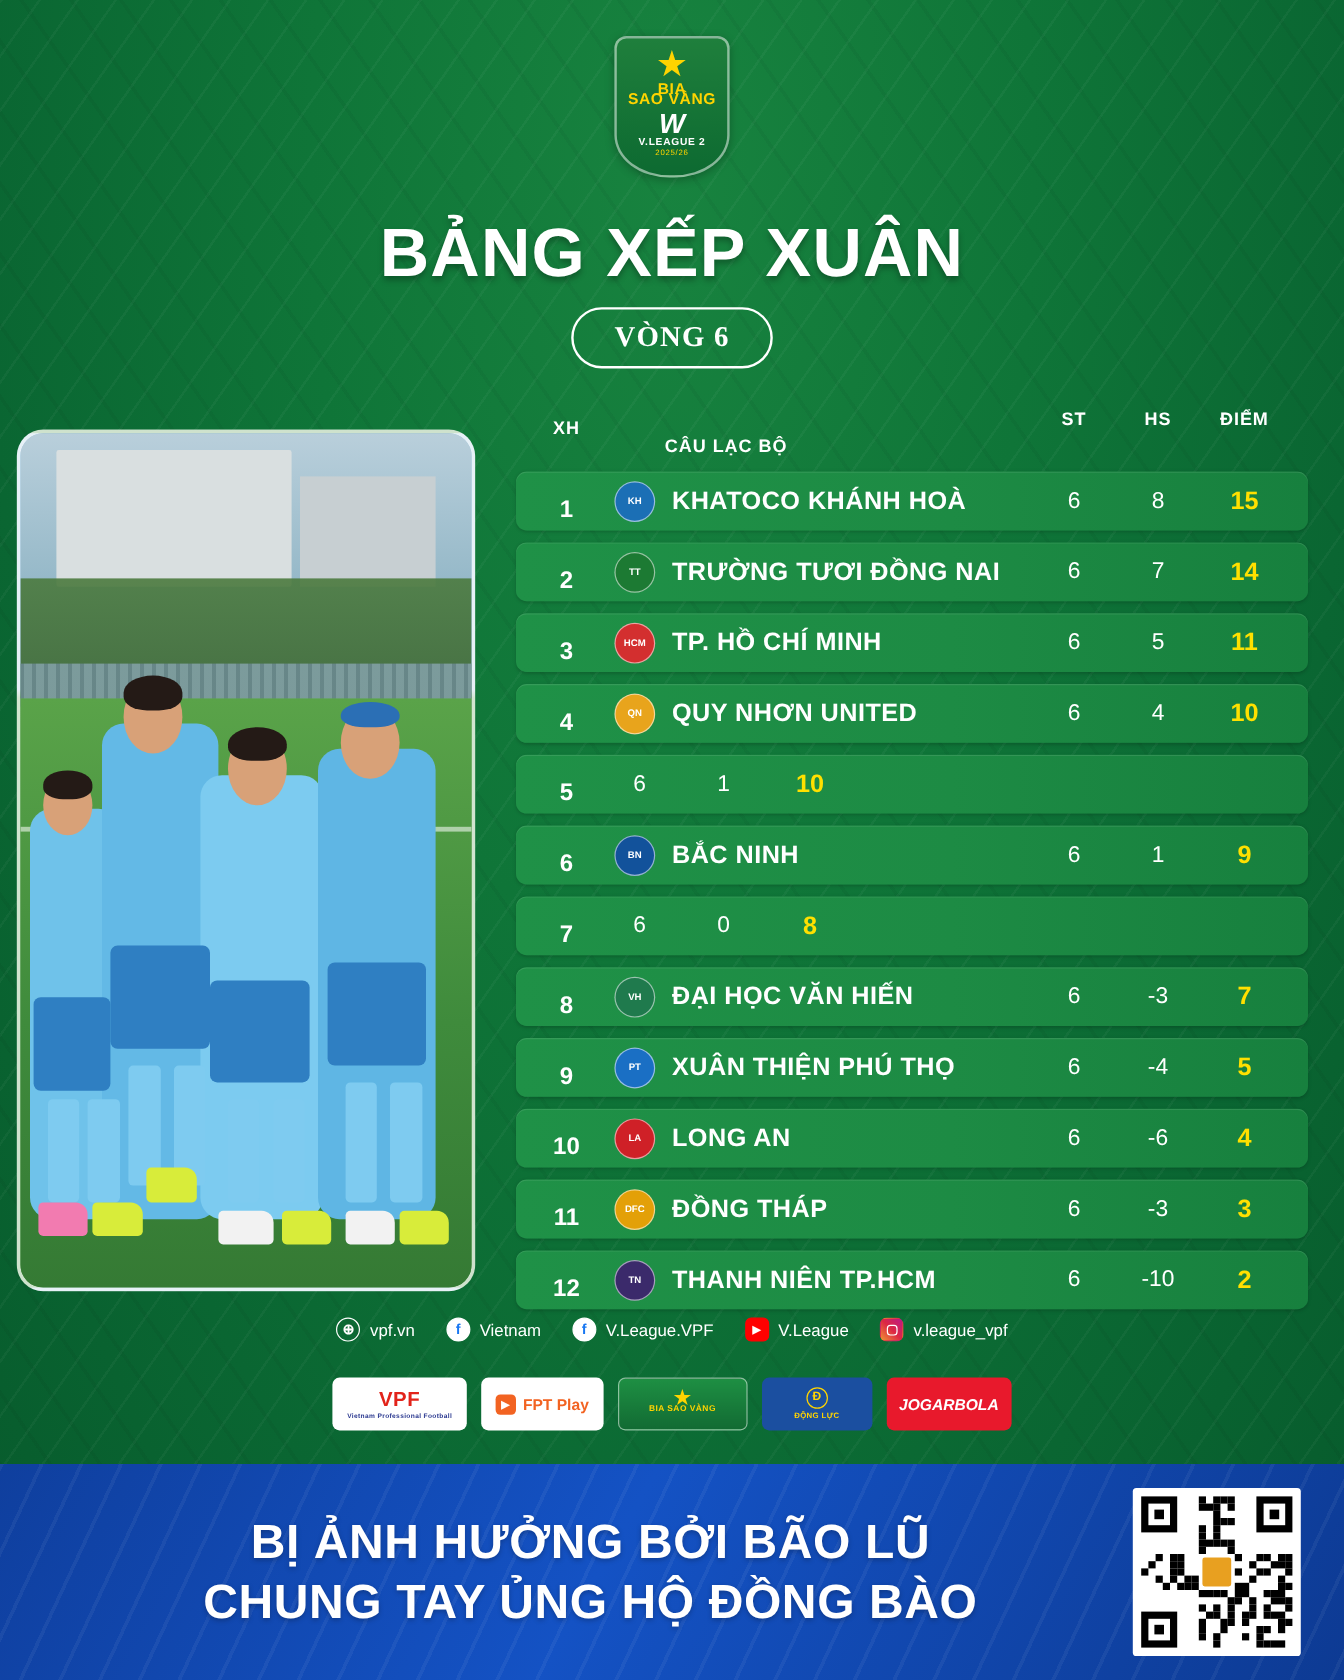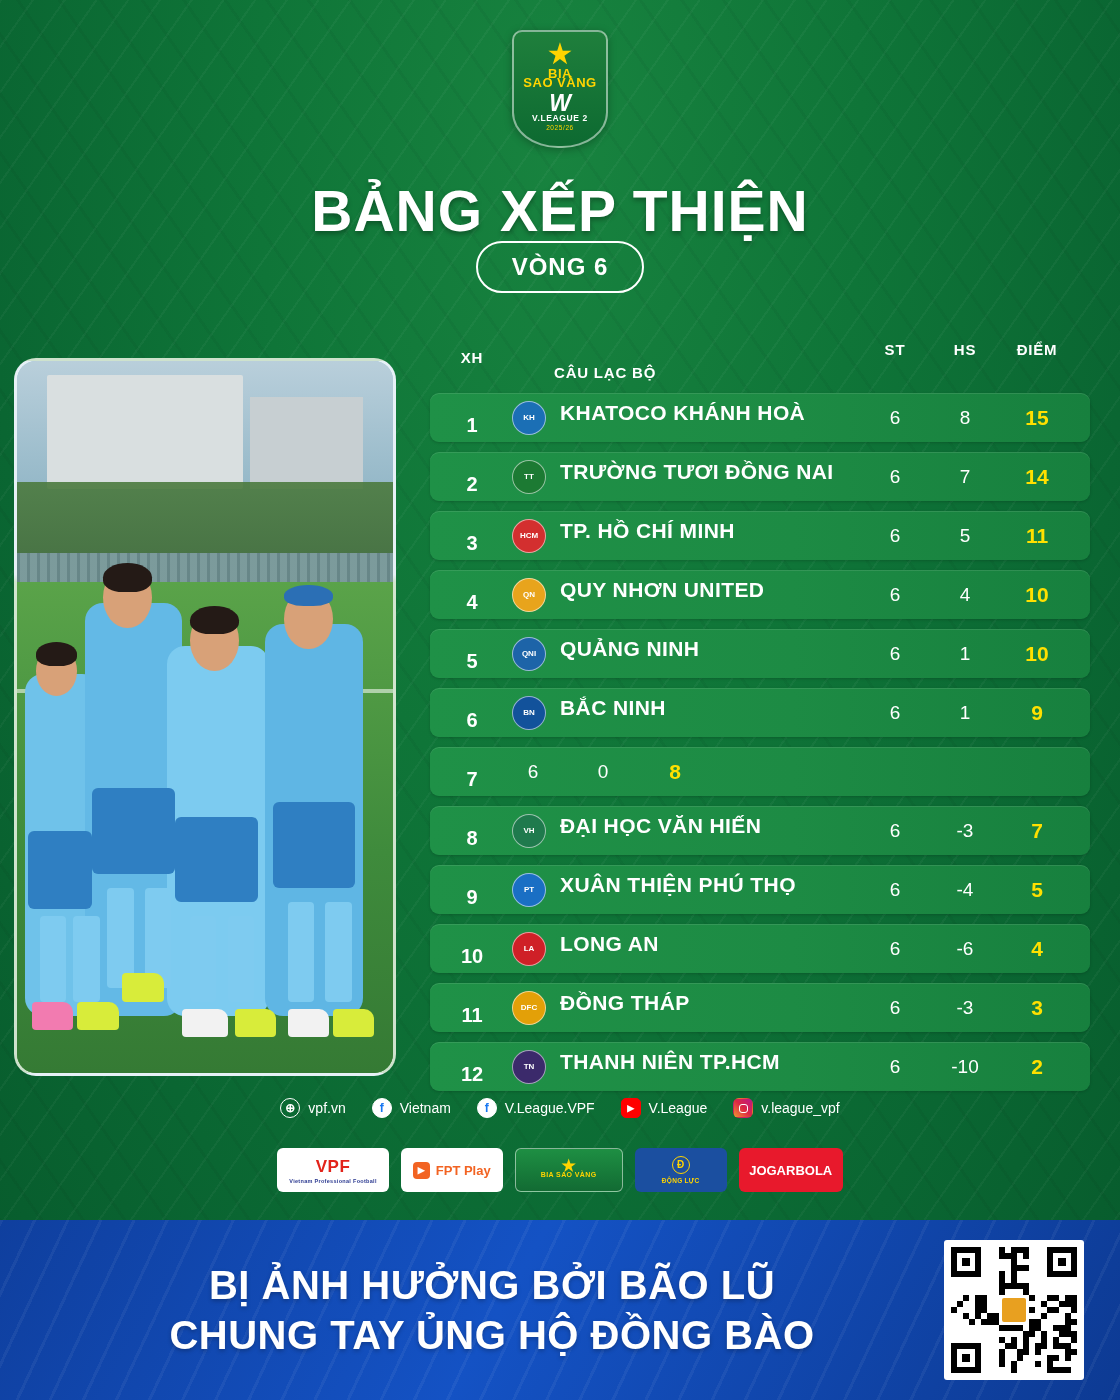--- a/index.html
+++ b/index.html
@@ -64,26 +64,27 @@
 
   .title {
     position: absolute; top: 178px; left: 0; width: 100%;
     text-align: center;
     font-size: 57px; font-weight: bold; color: #ffffff;
     letter-spacing: 1px;
     text-shadow: 0 3px 5px rgba(0,0,0,0.30);
     z-index: 4;
   }
   .round-pill {
-    position: absolute; top: 241px; left: 50%; transform: translateX(-50%);
+    position: absolute; top: 256px; left: 50%; transform: translateX(-50%);
     min-width: 168px; padding: 10px 30px;
     border: 2px solid #ffffff; border-radius: 26px;
     color: #ffffff; font-size: 24px; font-weight: bold; letter-spacing: 1px;
     text-align: center;
     z-index: 4;
+    font-family: Liberation Serif, serif;
   }
 
   
   .photo {
     position: absolute; left: 14px; top: 358px;
     width: 382px; height: 718px;
     border-radius: 22px;
     border: 3px solid rgba(255,255,255,0.75);
     overflow: hidden;
     background: linear-gradient(#9fc6df 0%, #9ec4dc 30%, #4f9a46 31%, #3f8c3b 100%);
@@ -144,21 +145,21 @@
   .row {
     display: flex; align-items: center;
     height: 49px; margin-bottom: 10px;
     border-radius: 9px;
     background: linear-gradient(90deg, #1f9147 0%, #1d8b44 55%, #17803e 100%);
     box-shadow: inset 0 1px 0 rgba(255,255,255,0.10), 0 1px 3px rgba(0,0,0,0.18);
     padding: 0 16px;
     color: #ffffff;
   }
   .row .c-rank { font-size: 20px; font-weight: bold; }
-  .club-cell { display: flex; gap: 14px; padding-left: 14px; flex: 1; min-width: 0; }
+  .club-cell { display: flex; align-items: center; gap: 14px; padding-left: 14px; flex: 1; min-width: 0; }
   .crest {
     width: 34px; height: 34px; border-radius: 50%;
     flex: none;
     display: flex; align-items: center; justify-content: center;
     font-size: 8px; font-weight: bold; color: #fff;
     text-align: center; line-height: 8px;
     border: 1.5px solid rgba(255,255,255,0.55);
     overflow: hidden;
   }
   .club-name { font-size: 21px; font-weight: bold; letter-spacing: .4px; white-space: nowrap; }
@@ -199,21 +200,21 @@
   .sp-vpf .t1 { font-size: 17px; font-weight: bold; letter-spacing: .5px; }
   .sp-vpf .t2 { font-size: 5.5px; color: #2b3990; letter-spacing: .3px; }
   .sp-fpt { background: #ffffff; color: #f26322; gap: 6px; }
   .sp-fpt .play { width: 17px; height: 17px; border-radius: 4px; background:#f26322; color:#fff; font-size:9px; display:flex; align-items:center; justify-content:center; }
   .sp-bia { background: linear-gradient(#1e8f43,#12function); background: linear-gradient(#1e8f43,#126b33); color:#ffd400; flex-direction: column; line-height: 9px; border:1px solid rgba(255,255,255,.5); width: 108px; }
   .sp-bia .st { font-size: 16px; }
   .sp-bia .n { font-size: 7px; letter-spacing: .4px; }
   .sp-dl { background: #1b4fa0; color:#fff; flex-direction: column; width: 92px; line-height: 9px; }
   .sp-dl .cir { width:18px; height:18px; border-radius:50%; border:1.5px solid #ffd400; color:#ffd400; font-size:10px; display:flex; align-items:center;justify-content:center;}
   .sp-dl .n { font-size: 6.5px; color:#ffd400; letter-spacing:.3px; margin-top:2px;}
-  .sp-jg { background: #e8192c; color:#fff; font-size: 13px; width: 104px; }
+  .sp-jg { background: #e8192c; color:#fff; font-style: italic; font-size: 13px; width: 104px; }
 
   
   .banner {
     position: absolute; left: 0; bottom: 0; width: 1120px; height: 180px;
     background: linear-gradient(120deg, #0f3f9e 0%, #1452c4 45%, #0d3a93 100%);
     z-index: 5;
     display: flex; align-items: center;
   }
   .banner::before {
     content:""; position:absolute; inset:0;
@@ -249,21 +250,21 @@
       <div class="logo-beer">
         <span>BIA</span><br>
         <span>SAO VÀNG</span>
       </div>
       <div class="logo-wave">W</div>
       <div class="logo-league">V.LEAGUE 2</div>
       <div class="logo-season">2025/26</div>
     </div>
   </div>
 
-  <div class="title">BẢNG XẾP THIỆN</div>
+  <div class="title">BẢNG XẾP XUÂN</div>
   <div class="round-pill">VÒNG 6</div>
 
   <div class="photo">
     <div class="ph-sky"></div>
     <div class="ph-building"></div>
     <div class="ph-building2"></div>
     <div class="ph-trees"></div>
     <div class="ph-fence"></div>
     <div class="ph-grass"></div>
     <div class="ph-line"></div>
@@ -353,26 +354,20 @@
               <span>QN</span>
             </div>
             <div class="club-name">QUY NHƠN UNITED</div>
           </div>
           <div class="c-st">6</div>
           <div class="c-hs">4</div>
           <div class="c-pts">10</div>
         </div>
         <div class="row">
           <div class="c-rank">5</div>
-          <div class="club-cell">
-            <div class="crest" style="background:#1d64a8">
-              <span>QNI</span>
-            </div>
-            <div class="club-name">QUẢNG NINH</div>
-          </div>
           <div class="c-st">6</div>
           <div class="c-hs">1</div>
           <div class="c-pts">10</div>
         </div>
         <div class="row">
           <div class="c-rank">6</div>
           <div class="club-cell">
             <div class="crest" style="background:#12529b">
               <span>BN</span>
             </div>

